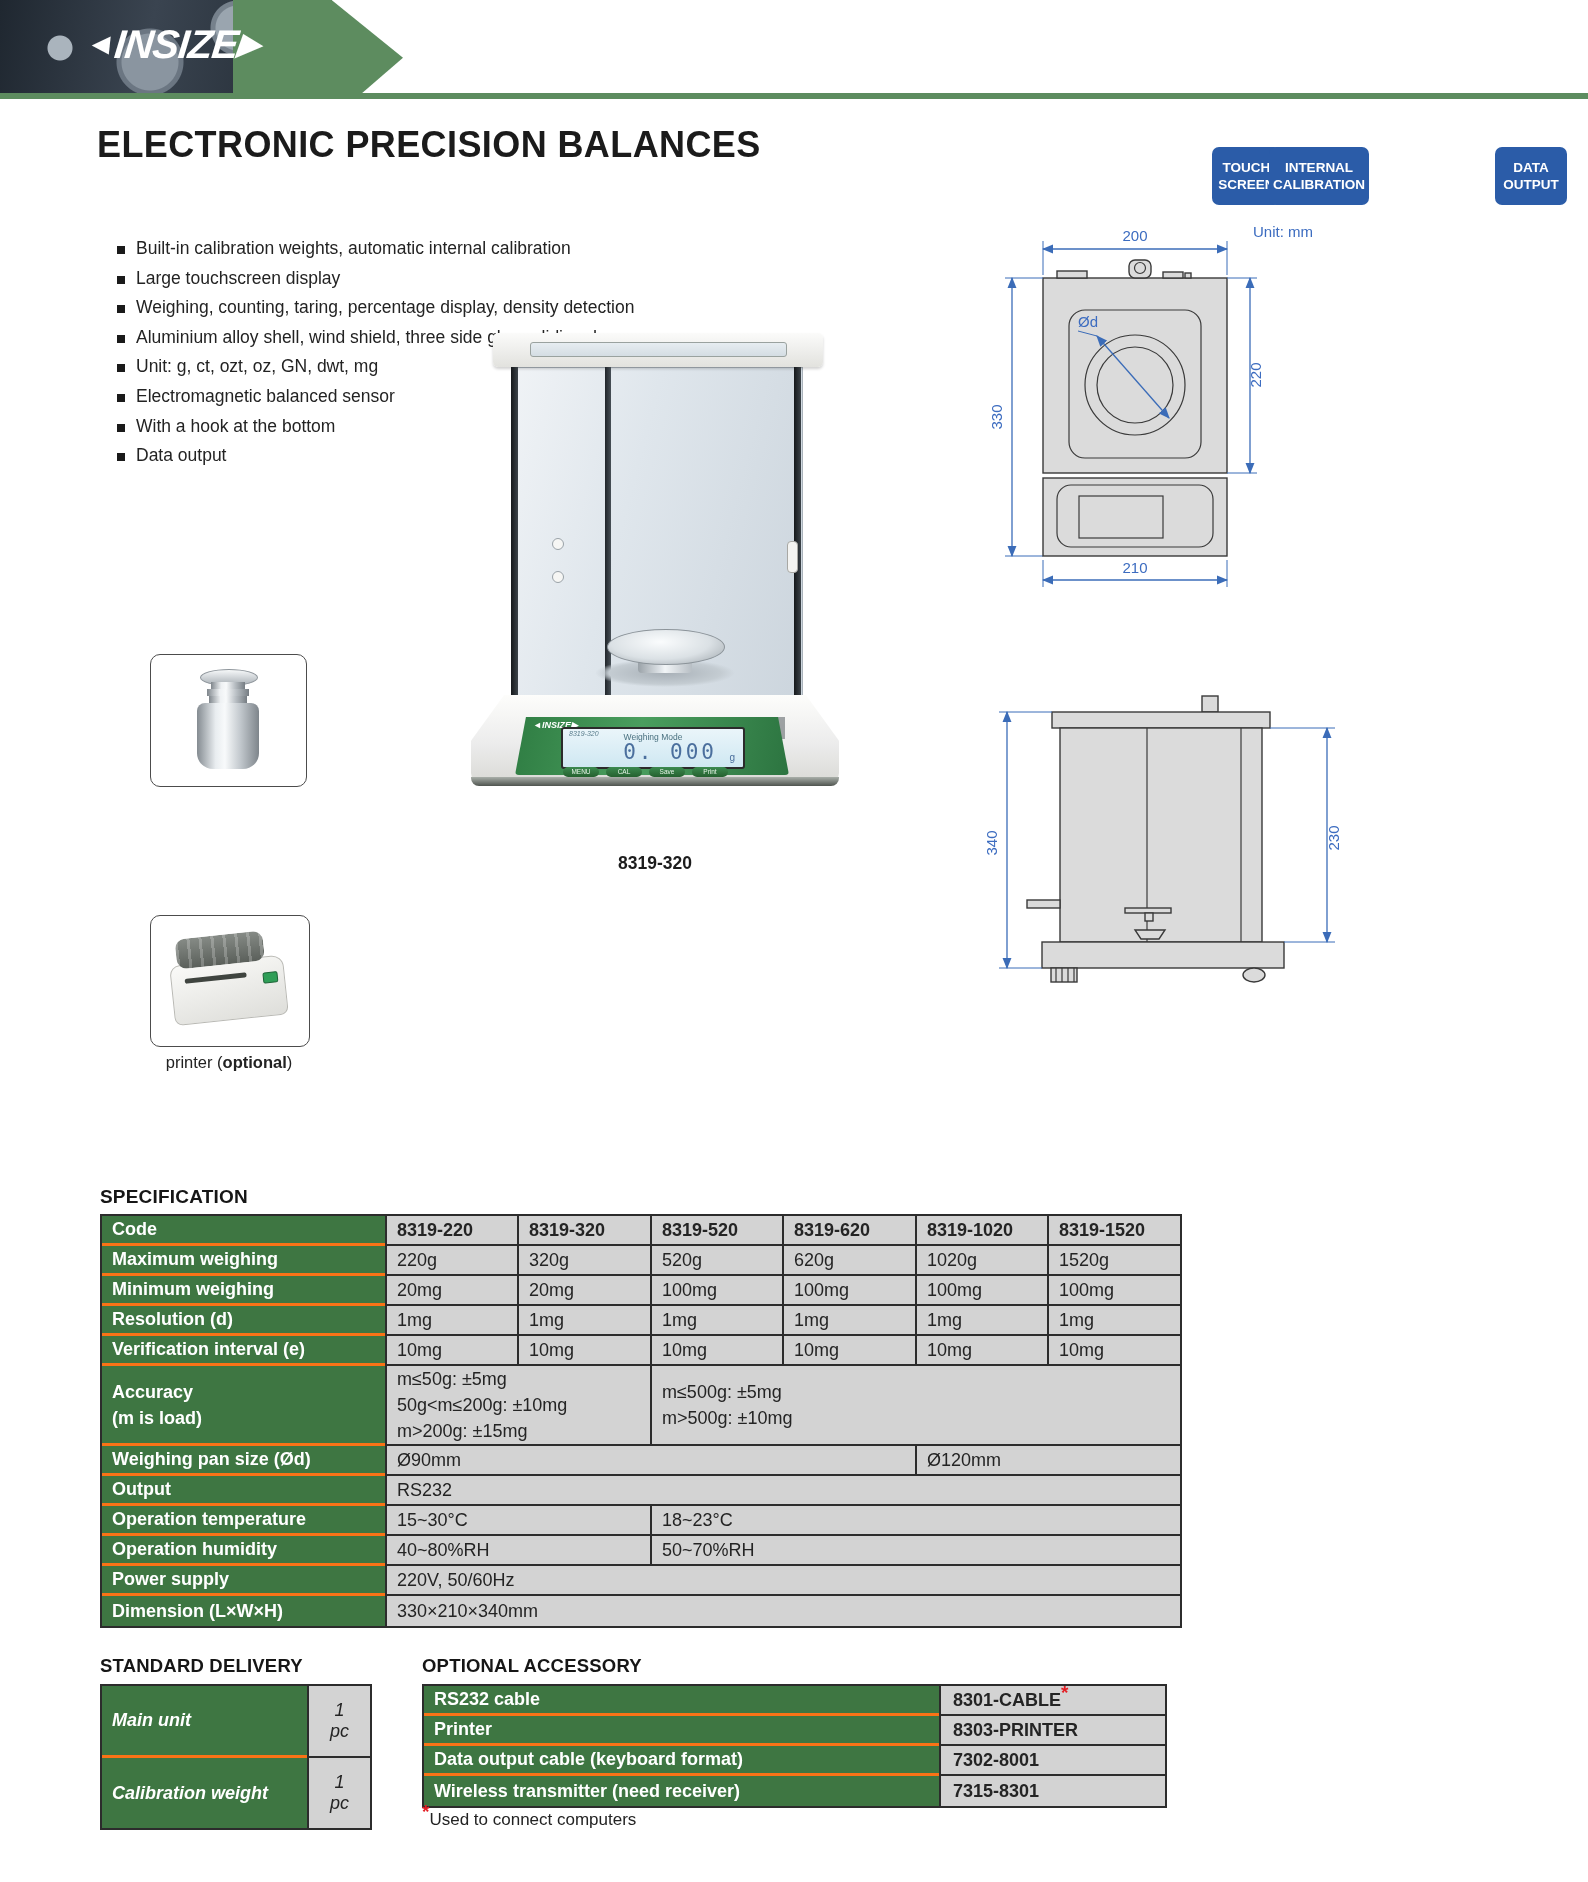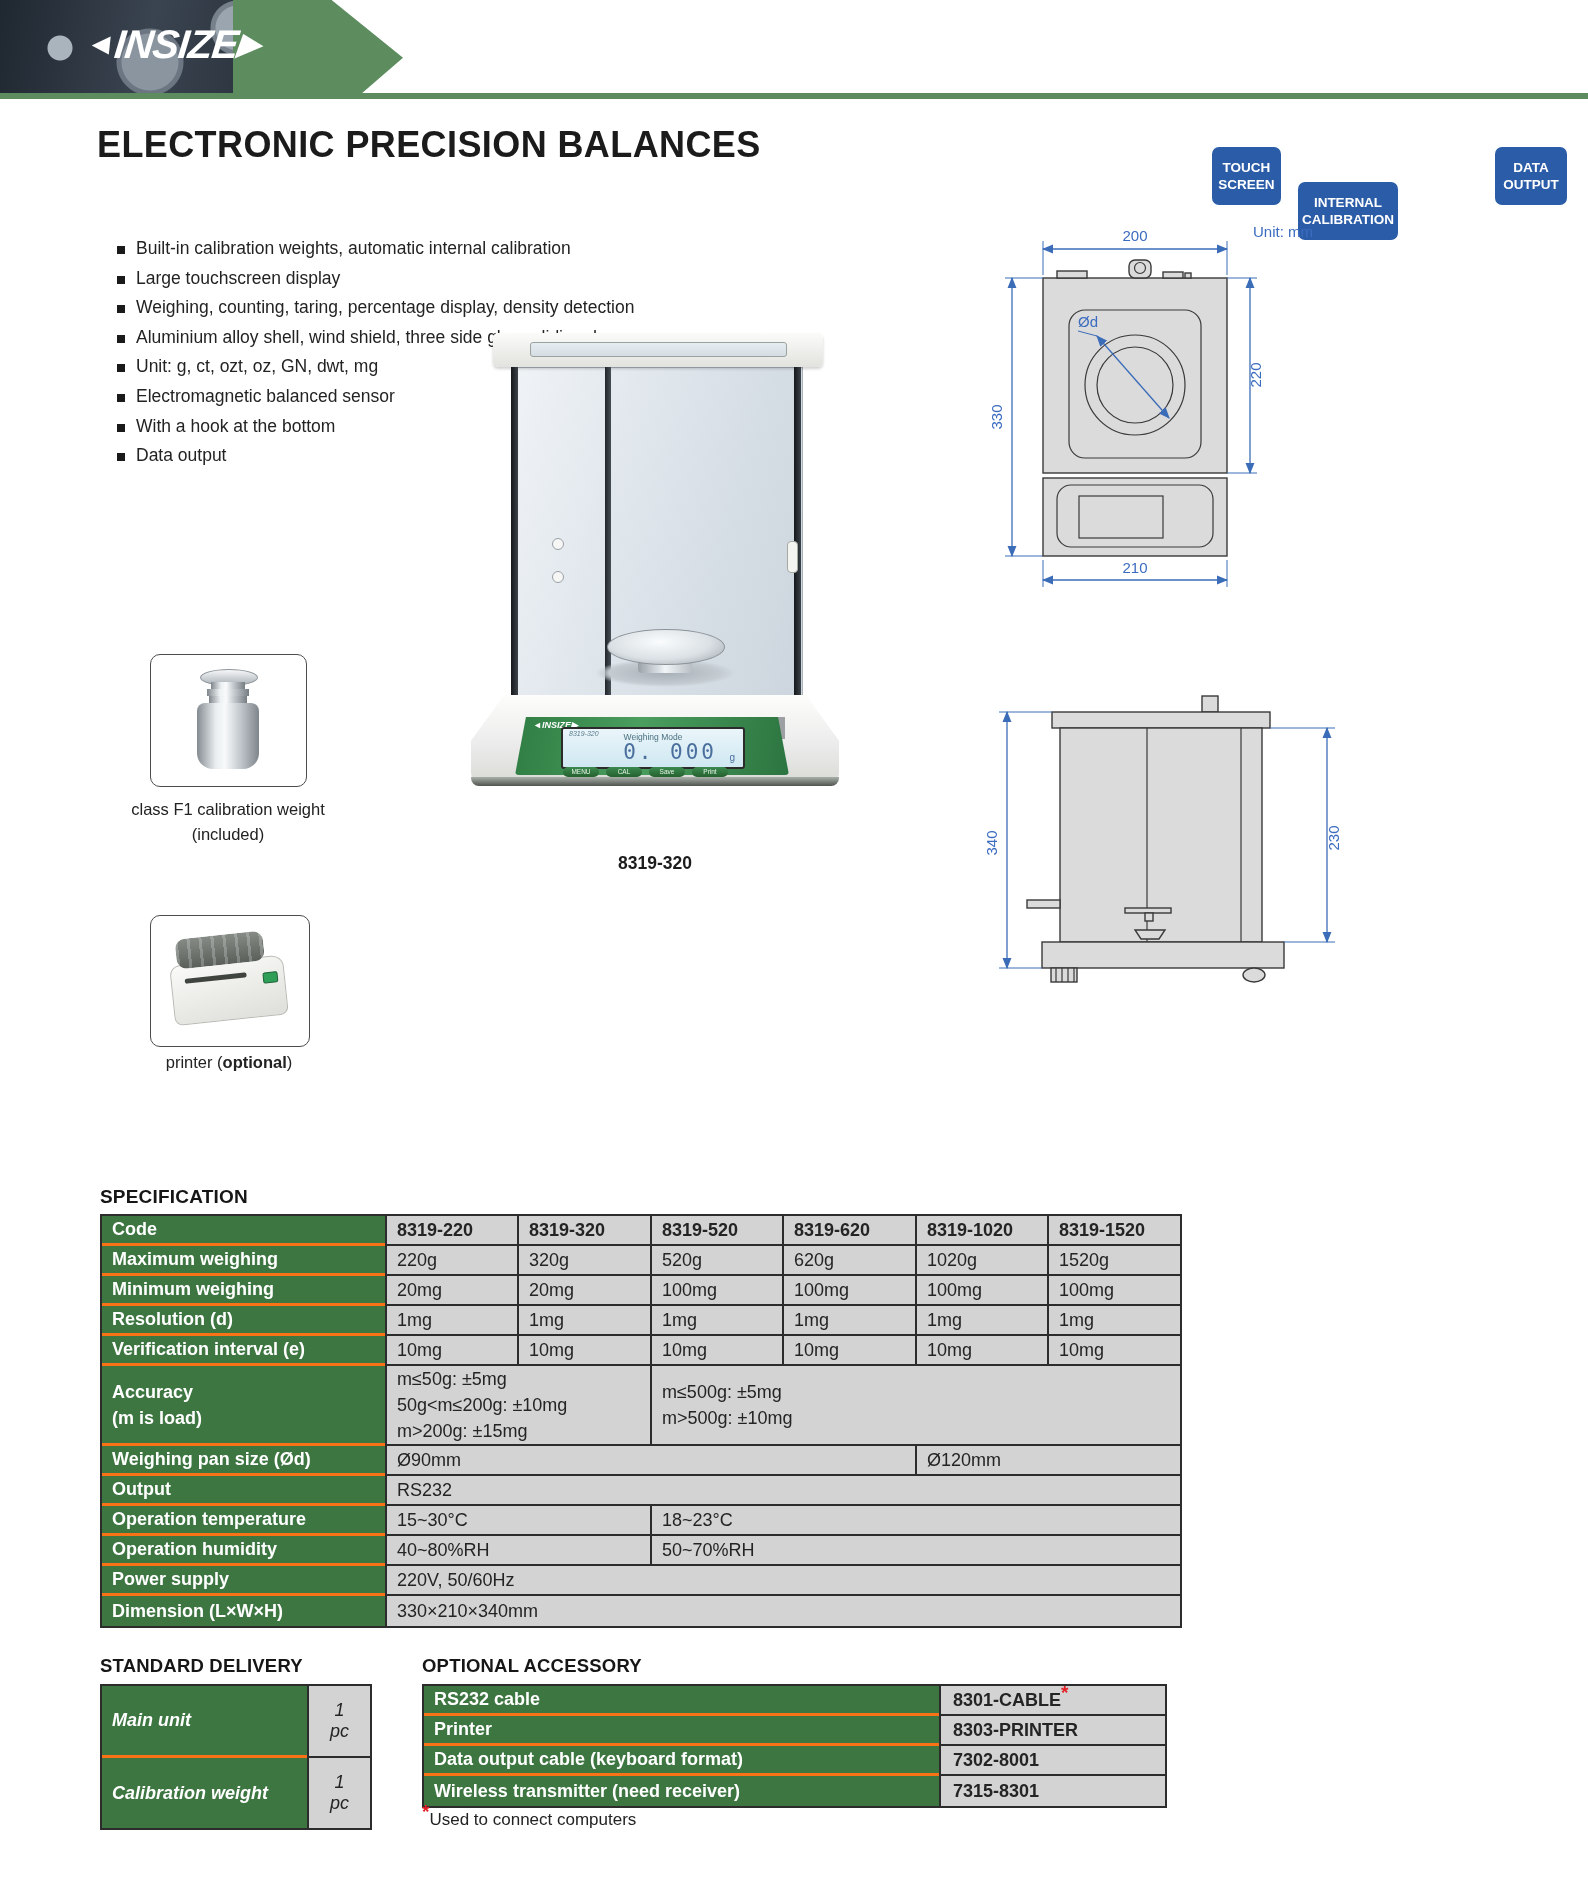--- a/index.html
+++ b/index.html
@@ -22,21 +22,21 @@
   #logo{left:86px;top:22px;color:#fff;font-weight:700;font-style:italic;
         font-size:40px;letter-spacing:-1px;transform:skewX(-6deg);white-space:nowrap;}
   .logo-arrow{font-size:30px;vertical-align:4px;}
 
   
   #title{left:97px;top:124px;font-size:36px;font-weight:700;color:#1b1b1b;letter-spacing:.4px;}
   .badge{top:147px;height:58px;background:#2B5CA8;border-radius:7px;color:#fff;
          font-weight:700;font-size:13.5px;text-align:center;display:flex;
          flex-direction:column;justify-content:center;line-height:17px;}
   #badge-touch{left:1212px;width:69px;}
-  #badge-internal{left:1298px;width:100px;margin-top:35px;}
+  #badge-internal{left:1269px;width:100px;}
   #badge-data{left:1495px;width:72px;}
 
   
   #features{left:117px;top:238px;width:560px;}
   .feature{display:flex;align-items:flex-start;height:29.6px;font-size:17.5px;color:#232323;}
   .bullet{width:8px;height:8px;background:#1a1a1a;margin:8px 11px 0 0;flex:none;}
 
   
   .img-box{border:1.5px solid #4c4c4c;border-radius:10px;background:#fff;}
   #weight-box{left:150px;top:654px;width:155px;height:131px;}
@@ -198,24 +198,20 @@
       </div>
   </div>
 
   <div class="abs img-box" id="weight-box">
     <div class="abs w-cap"></div>
     <div class="abs w-neck w-n1"></div>
     <div class="abs w-neck w-n2"></div>
     <div class="abs w-neck w-n3"></div>
     <div class="abs w-body"></div>
   </div>
-  <div class="abs cap" id="weight-cap">
-    <div>class F1 calibration weight</div>
-    <div>(included)</div>
-  </div>
 
   <div class="abs img-box" id="printer-box">
     <div class="abs p-wrap">
       <div class="abs p-body"></div>
       <div class="abs p-roller"></div>
       <div class="abs p-slot"></div>
       <div class="abs p-btn"></div>
     </div>
   </div>
   <div class="abs cap" id="printer-cap"><span>printer (</span><b>optional</b><span>)</span></div>

